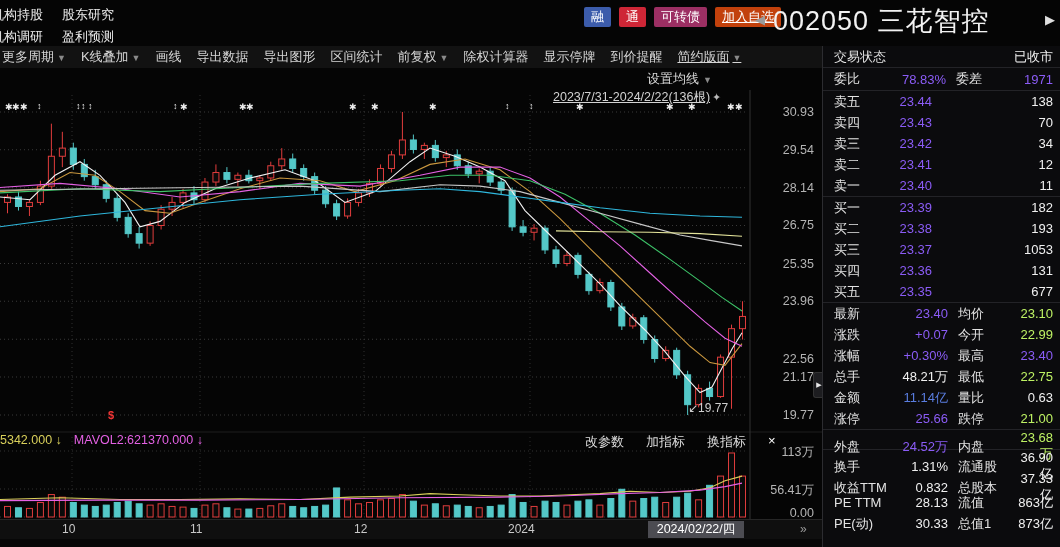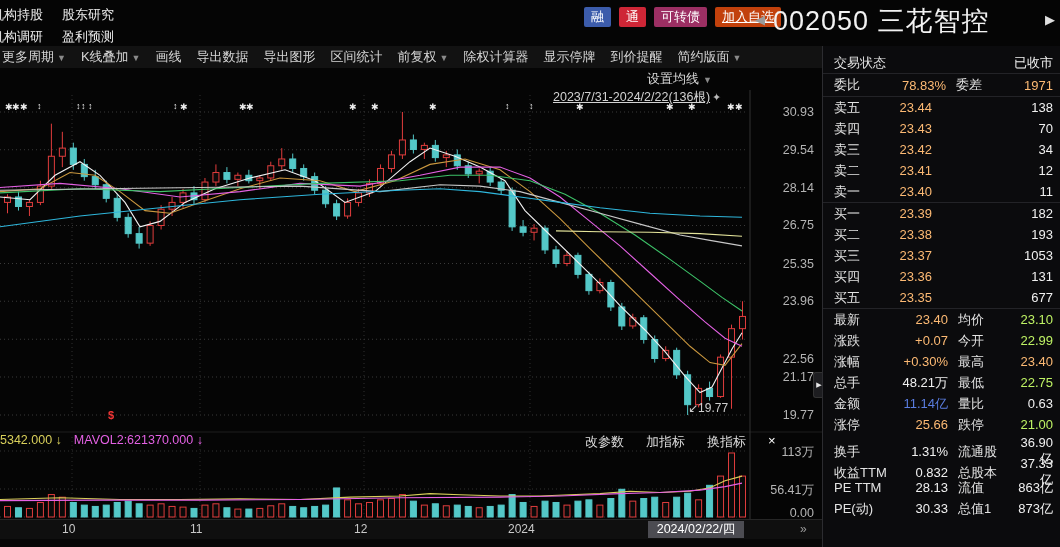--- a/index.html
+++ b/index.html
@@ -11,21 +11,21 @@
   .tab{color:#ececec;font-size:13px;cursor:default;}
   .badge{display:inline-block;color:#fff;font-size:13px;line-height:20px;height:20px;
          padding:0 7px;border-radius:2px;margin-right:8px;text-align:center;}
   .title{font-size:27px;color:#f2f2f2;letter-spacing:1px;font-weight:500;}
   .navarrow{color:#9a9a9a;font-size:13px;}
   
   .toolbar{left:0;top:46px;width:822px;height:22px;background:#121212;display:flex;
            align-items:center;padding-left:2px;box-sizing:border-box;}
   .tb-item{color:#d6d6d6;font-size:13px;margin-right:15px;}
   .tb-item .dd{color:#8a8a8a;font-size:9px;margin-left:3px;}
-  .tb-right{margin-left:auto;margin-right:117px;color:#d6d6d6;}
+  .tb-right{margin-left:auto;margin-right:117px;color:#d6d6d6;text-decoration:underline;}
   
   .ma-legend{left:2px;top:70px;display:flex;gap:12px;font-size:12.5px;}
   .vol-legend{left:0;top:433px;display:flex;gap:12px;font-size:12.5px;}
   .vol-toolbar{top:433px;left:585px;display:flex;gap:22px;color:#dcdcdc;font-size:13px;}
   .settings{top:70px;left:647px;color:#d8d8d8;font-size:13px;}
   .settings .dd{color:#8a8a8a;font-size:9px;margin-left:4px;}
   .daterange{top:89px;left:553px;color:#d2d2d2;font-size:12.5px;text-decoration:underline;}
   .pin{color:#b9b9b9;font-size:11px;text-decoration:none;display:inline-block;margin-left:2px;}
   
   .ylab{position:absolute;width:62px;text-align:right;color:#b4b4b4;font-size:12.5px;}
@@ -36,26 +36,26 @@
   .morebtn{position:absolute;top:2px;left:800px;color:#9a9a9a;font-size:12px;letter-spacing:-2px;}
   .bottomstrip{left:0;top:539px;width:822px;height:8px;background:#070707;}
   .marker{position:absolute;color:#ededed;font-size:9px;line-height:9px;}
   .lowlab{color:#cfcfcf;font-size:12px;}
   .dollar{color:#f23535;font-size:11px;font-weight:bold;}
   
   .panel{position:absolute;left:822px;top:46px;width:238px;height:501px;background:#0b0b0d;
          border-left:1px solid #2c2c30;box-sizing:border-box;overflow:hidden;}
   .prow{display:grid;align-items:center;box-sizing:border-box;padding:0 7px 0 11px;}
   .prow .lab{color:#e3e3e3;}
-  .r-status{height:22px;grid-template-columns:1fr auto;border-bottom:1px solid #232327;margin-top:6px;}
+  .r-status{height:22px;grid-template-columns:1fr auto;border-bottom:1px solid #232327;}
   .r-weibi{height:23px;grid-template-columns:44px 64px 52px 1fr;column-gap:4px;border-bottom:1px solid #232327;}
   .r-quote{height:21px;grid-template-columns:44px 54px 1fr;column-gap:0;}
   .r-stat{height:21px;grid-template-columns:54px 56px 58px 1fr;column-gap:4px;}
   .num{text-align:right;}
-  .c-red{color:#fdba74;}.c-green{color:#bef264;}.c-white{color:#f0f0f0;}
+  .c-red{color:#8b5cf6;}.c-green{color:#bef264;}.c-white{color:#f0f0f0;}
   .c-blue{color:#5a7de0;}
   .sep-b{border-bottom:1px solid #232327;}
   .sep-t{border-top:1px solid #232327;}
   .handle{position:absolute;left:813px;top:372px;width:10px;height:24px;background:#1d1d20;
           border:1px solid #333;border-right:none;border-radius:3px 0 0 3px;color:#e8e8e8;
           font-size:7px;line-height:24px;text-align:center;}
   svg{position:absolute;left:0;top:0;}
 </style>
 </head>
 <body>
@@ -493,20 +493,26 @@
           <span class="num c-blue">11.14亿</span>
           <span class="lab" style="padding-left: 6px;">量比</span>
           <span class="num c-white">0.63</span>
         </div>
         <div class="prow r-stat">
           <span class="lab">涨停</span>
           <span class="num c-red">25.66</span>
           <span class="lab" style="padding-left: 6px;">跌停</span>
           <span class="num c-green">21.00</span>
         </div>
+        <div class="prow r-stat sep-t sep-b">
+          <span class="lab">外盘</span>
+          <span class="num c-red">24.52万</span>
+          <span class="lab" style="padding-left: 6px;">内盘</span>
+          <span class="num c-green">23.68万</span>
+        </div>
         <div class="prow r-stat">
           <span class="lab">换手</span>
           <span class="num c-white">1.31%</span>
           <span class="lab" style="padding-left: 6px;">流通股</span>
           <span class="num c-white">36.90亿</span>
         </div>
         <div class="prow r-stat">
           <span class="lab">收益TTM</span>
           <span class="num c-white">0.832</span>
           <span class="lab" style="padding-left: 6px;">总股本</span>

